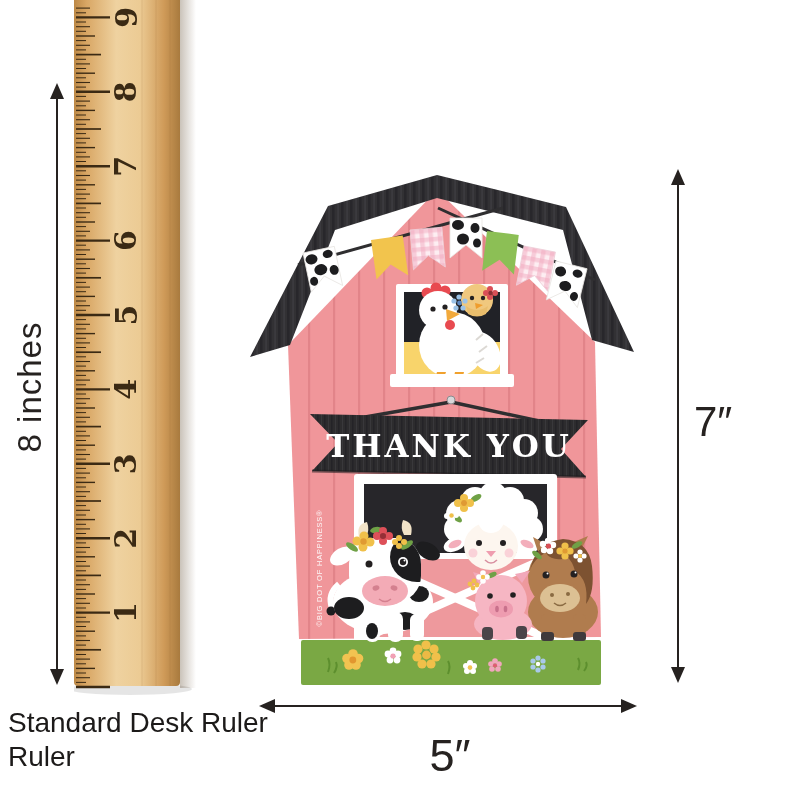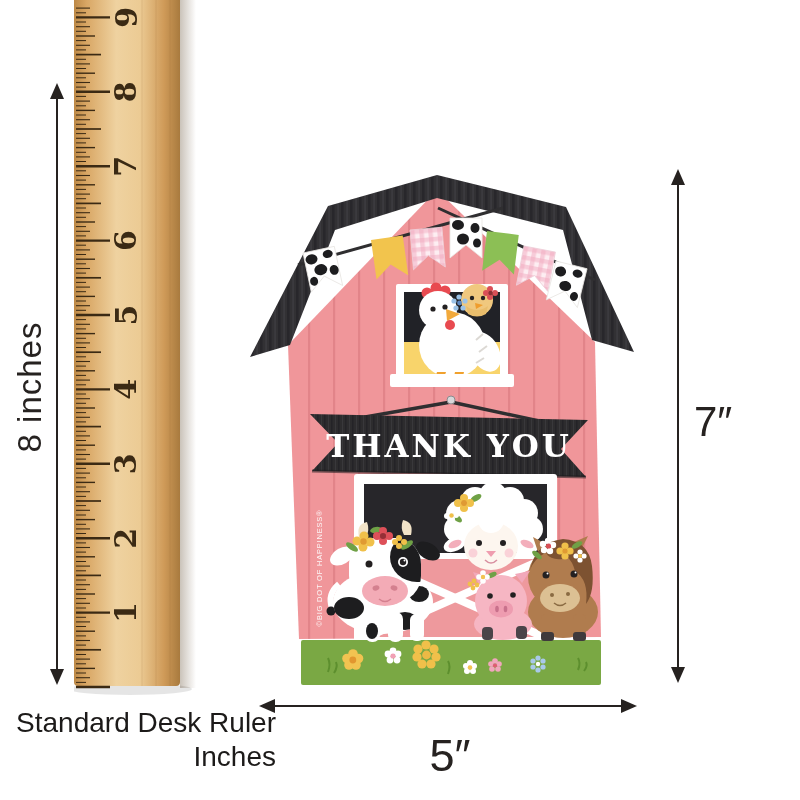--- a/index.html
+++ b/index.html
@@ -2,21 +2,21 @@
 <html style="--barn-pink: #f0969a; --plank-line: #e28489; --roof-dark: #323134; --banner-dark: #2d2c2e; --grass-green: #7aa844; --window-yellow: #f8d46b; --window-dark: #212227; --ruler-wood: #e3b878; --tick-brown: #3b2a14; --annotation-black: #262220; --cow-black: #1d1d1f; --pig-pink: #f6b6c3; --pony-brown: #b07c4e;"><head>
 <meta charset="utf-8">
 <style>
   html,body{margin:0;padding:0;background:#fff;}
   .stage{position:relative;width:800px;height:800px;background:#fff;overflow:hidden;
          font-family:"Liberation Sans",sans-serif;color:var(--annotation-black,#262220);}
   .stage svg{position:absolute;display:block;}
   .vlabel{position:absolute;left:-90px;top:367px;width:240px;height:40px;line-height:40px;
           text-align:center;font-size:33px;letter-spacing:1px;transform:rotate(-90deg);
           color:var(--annotation-black,#262220);}
-  .caption{position:absolute;left:8px;top:706px;width:268px;text-align:right;
+  .caption{position:absolute;left:8px;top:706px;width:268px;text-align:left;
            font-size:28px;line-height:1.22;color:#1c1a19;}
   .dim-label{position:absolute;font-size:42px;color:var(--annotation-black,#262220);}
   .dim-right{left:694px;top:398px;}
   .dim-bottom{left:420px;top:730px;width:60px;text-align:center;font-size:45px;}
   #ruler-numbers text{font-family:"DejaVu Serif",serif;font-weight:bold;font-size:30px;fill:#3b2a14;}
   .banner-text{font-family:"DejaVu Serif",serif;font-weight:bold;font-size:31px;letter-spacing:3px;fill:#ffffff;}
   .copyright-text{font-family:"Liberation Sans",sans-serif;font-size:7.5px;letter-spacing:.8px;fill:#ffffff;opacity:.92;}
   .measure line{stroke:var(--annotation-black,#262220);stroke-width:2;}
   .measure polygon{fill:var(--annotation-black,#262220);}
 </style>
@@ -212,21 +212,21 @@
 
   <svg class="measure" style="left:40px;top:82px;" width="36" height="604" viewBox="0 0 36 604">
     <line x1="17" y1="12" x2="17" y2="592"></line>
     <polygon points="17,1 10,17 24,17"></polygon>
     <polygon points="17,603 10,587 24,587"></polygon>
   </svg>
   <div class="vlabel">8 inches</div>
 
   <div class="caption">
     <div>Standard Desk Ruler</div>
-    <div>Inches</div>
+    <div>Ruler</div>
   </div>
 
   <svg style="left:233px;top:160px;" width="420" height="530" viewBox="0 0 420 530">
     <defs>
       <pattern id="p-roof" width="9" height="10" patternUnits="userSpaceOnUse">
         <rect width="9" height="10" fill="#323134"></rect>
         <rect width="2.6" height="10" fill="#28272b"></rect>
         <rect x="5.4" width="1.4" height="10" fill="#3d3c40"></rect>
       </pattern>
       <pattern id="p-plank" width="25" height="20" patternUnits="userSpaceOnUse">

